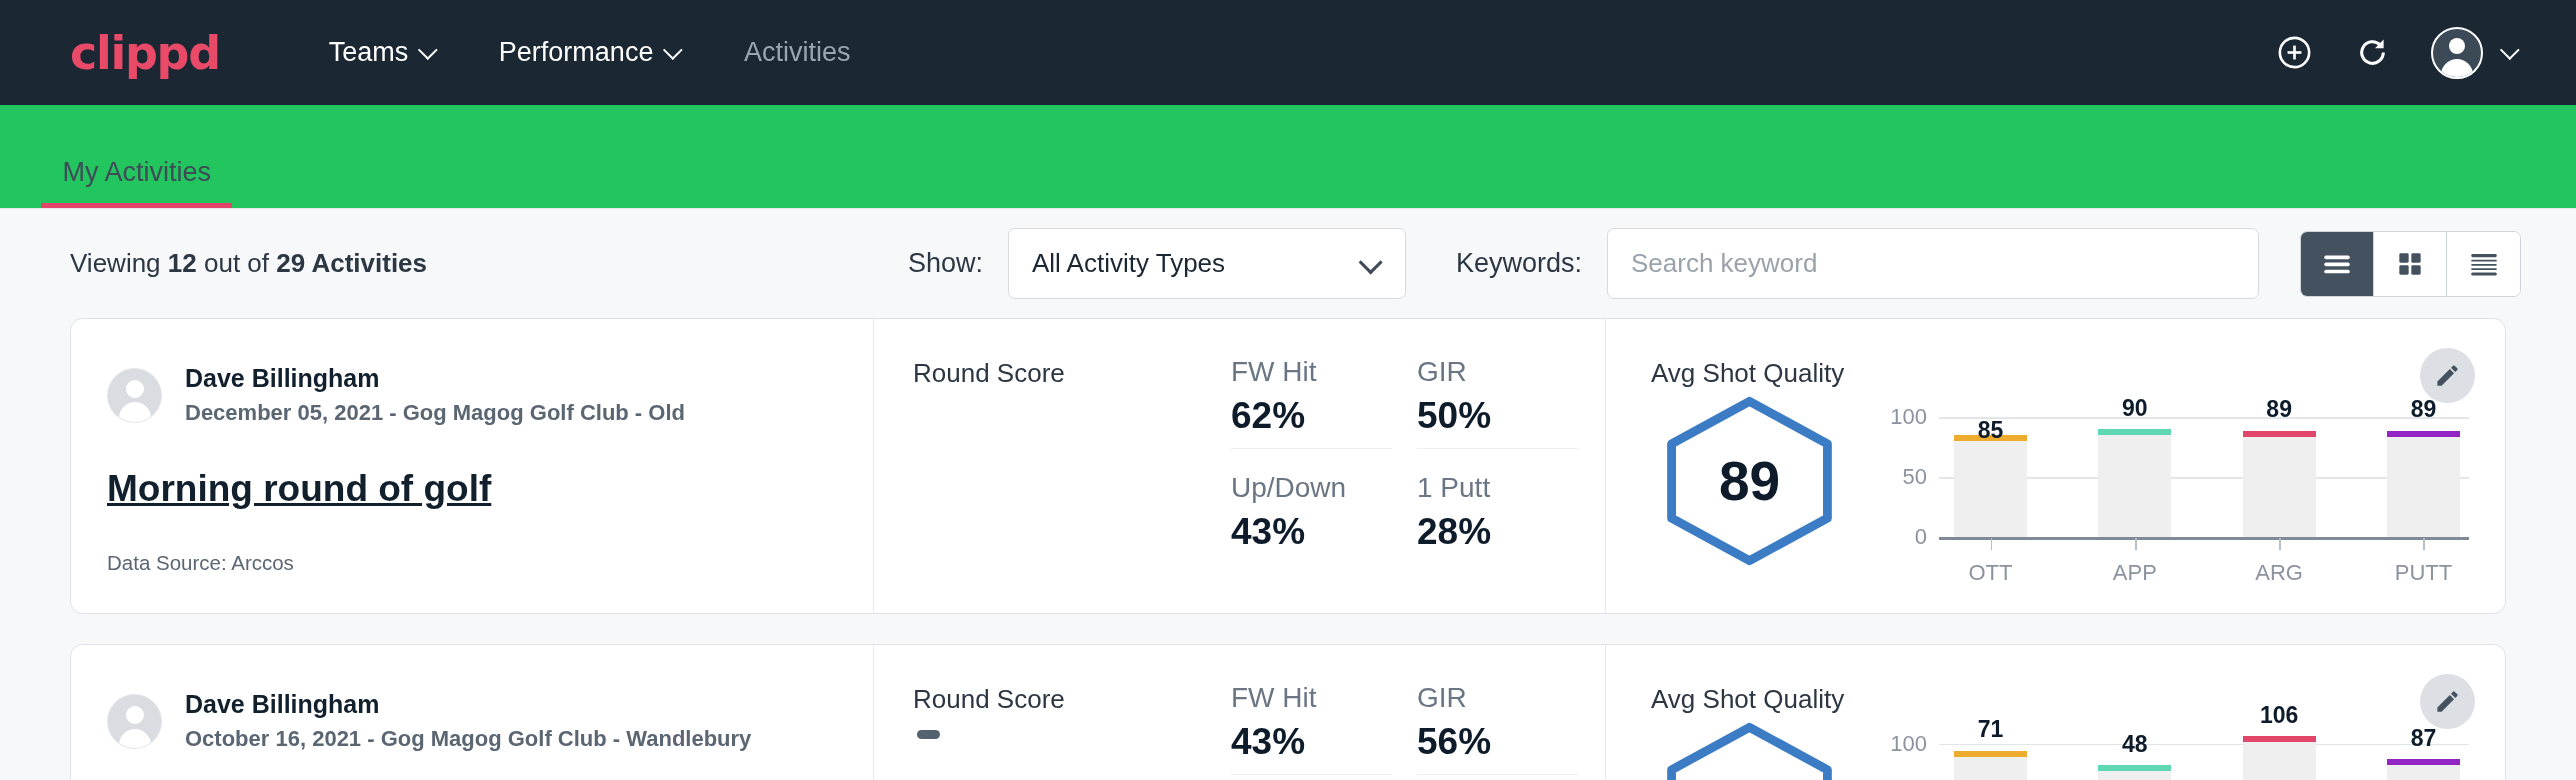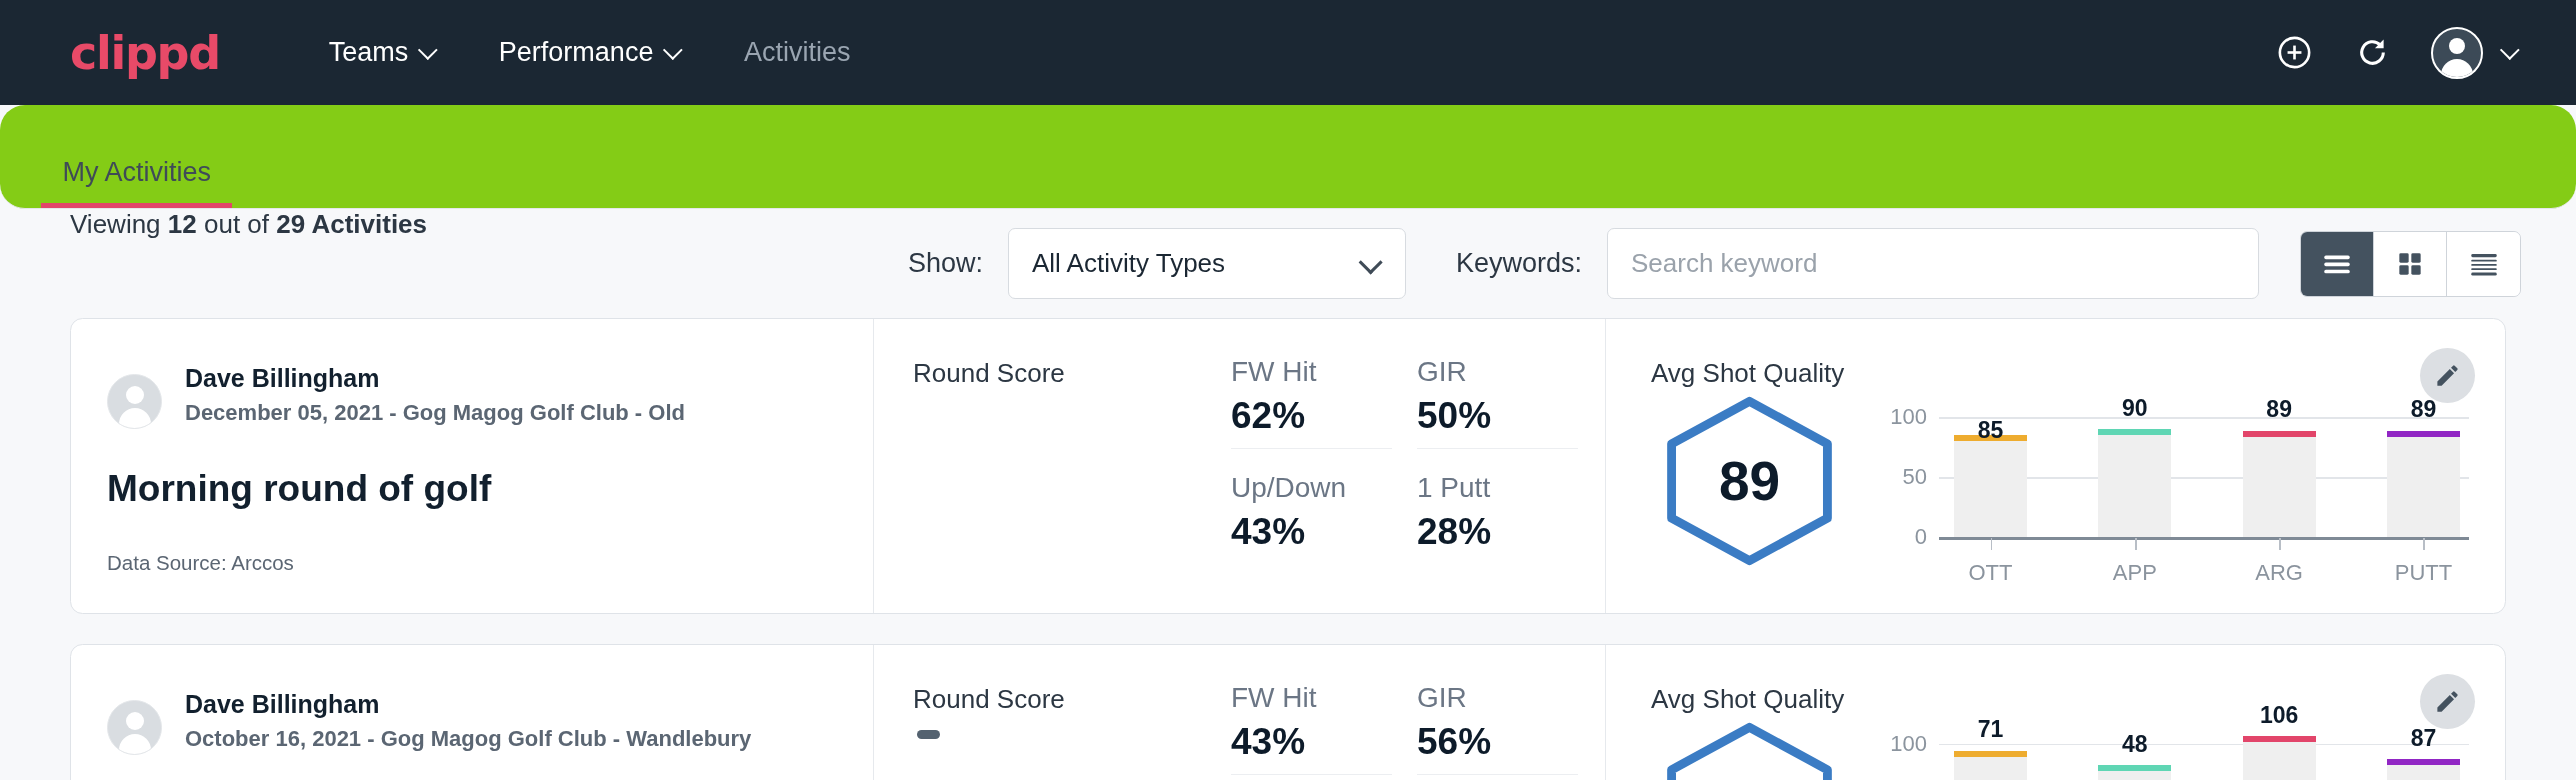--- a/index.html
+++ b/index.html
@@ -91,46 +91,46 @@
     border-radius: 16px 16px 0 0;
     background: #ffffff;
     left: 50%; bottom: -1.8px;
     transform: translateX(-50%);
   }
   .chev-white { color: #ffffff; }
 
   
   .tabbar {
     height: 104px;
-    background: #84cc16;
+    background: #22c55e;
     display: flex;
     align-items: flex-end;
     padding-left: 41px;
     border-bottom: 0.9px solid #e4e7eb;
-    border-radius: 25px;
   }
   .tab {
     font-size: 27px;
     color: #3f4b57;
     padding: 0 21.4px 19.6px 21.4px;
     position: relative;
     cursor: pointer;
   }
   .tab.active::after {
     content: "";
     position: absolute;
     left: 0; right: 0; bottom: 0;
     height: 5.4px;
     background: #e2456a;
   }
 
   
   .filterbar {
     height: 109px;
     display: flex;
+    align-items: center;
     padding: 0 55px 0 70px;
     background: #f7f8fa;
   }
   .viewing {
     font-size: 26px;
     color: #2c3743;
   }
   .viewing b { font-weight: 700; }
   .filter-center {
     margin-left: auto;
@@ -216,21 +216,21 @@
     align-items: stretch;
     position: relative;
     margin-bottom: 30px;
     min-height: 295px;
   }
   .col-left {
     width: 803px;
     padding: 43px 36px 36px 36px;
     border-right: 0.9px solid #e6e9ed;
   }
-  .player-row { display: flex; align-items: flex-end; gap: 23px; }
+  .player-row { display: flex; align-items: center; gap: 23px; }
   .avatar-sm {
     width: 55px; height: 55px;
     border-radius: 50%;
     background: #d9dde1;
     border: 0.9px solid #e4e7ea;
     position: relative;
     overflow: hidden;
     flex: none;
   }
   .avatar-sm .head {
@@ -243,20 +243,21 @@
     border-radius: 16px 16px 0 0; background: #ffffff;
     left: 50%; bottom: 0; transform: translateX(-50%);
   }
   .pname { font-size: 25px; font-weight: 700; color: #12202e; line-height: 1.3; }
   .pmeta { font-size: 22px; color: #5b6673; line-height: 1.4; margin-top: 3.6px; font-weight: bold; }
   .round-title {
     font-size: 37px;
     font-weight: 700;
     color: #12202e;
     margin-top: 39px;
+    text-decoration: underline;
   }
   .data-source {
     font-size: 20.5px;
     color: #5b6673;
     margin-top: 41px;
   }
 
   .col-score {
     width: 357px;
     padding: 39px 0 36px 39px;

